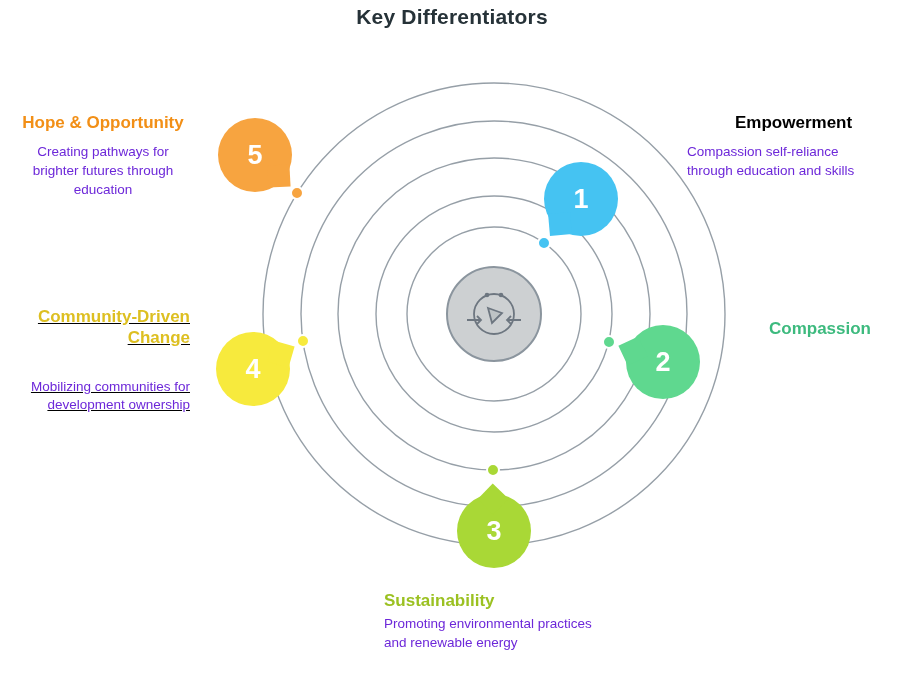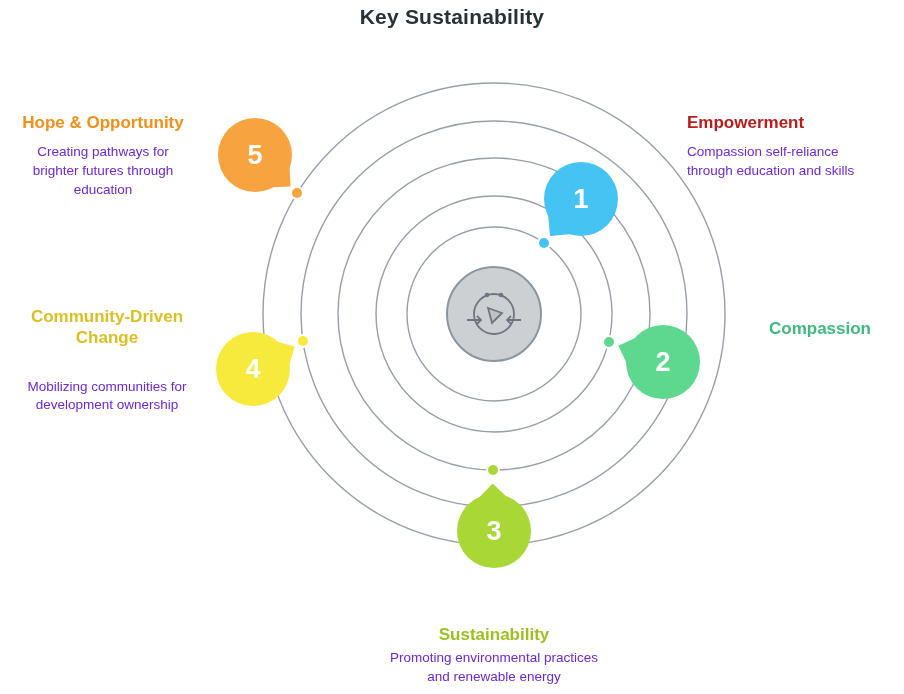--- a/index.html
+++ b/index.html
@@ -34,30 +34,30 @@
   .b4 .tail { left:54px; top:11px; transform:rotate(286deg); }
   .b5 { left:218px; top:118px; }
   .b5 .tail { left:50px; top:47px; transform:rotate(-3deg); }
 
   .label { position:absolute; }
   .label h3 { font-size:17px; font-weight:700; line-height:1.25; }
   .label p  { margin-top:10px; font-size:13.5px; line-height:1.4; color:#6d28d9; }
 
   .l1 { left:687px; top:112px; width:180px; text-align:left; }
   .l2 { left:732px; top:318px; width:176px; text-align:center; }
-  .l3 { left:384px; top:624px; width:220px; text-align:center; }
+  .l3 { left:384px; top:590px; width:220px; text-align:left; }
   .l3 p { margin-top:4px; }
-  .l4 { left:24px;  top:306px; width:166px; text-align:center; }
+  .l4 { left:24px;  top:306px; width:166px; text-align:right;text-decoration:underline; }
   .l4 p { margin-top:29px; }
   .l5 { left:14px;  top:112px; width:178px; text-align:center; }
 </style>
 </head>
 <body>
 
-<div class="title" style="color: rgb(38, 50, 56);">Key Sustainability</div>
+<div class="title" style="color: rgb(38, 50, 56);">Key Differentiators</div>
 
 <svg class="spiral" width="904" height="694" viewBox="0 0 904 694">
   <g fill="none" stroke-width="1.4" opacity="0.9" style="stroke: rgb(139, 149, 158);">
     <circle cx="494" cy="314" r="87"></circle>
     <circle cx="494" cy="314" r="118"></circle>
     <circle cx="494" cy="314" r="156"></circle>
     <circle cx="494" cy="314" r="193"></circle>
     <circle cx="494" cy="314" r="231"></circle>
   </g>
 
@@ -97,21 +97,21 @@
 <div class="bubble b4" style="background-color: rgb(247, 234, 61);">
   <span class="tail" style="background-color: rgb(247, 234, 61);"></span>
   <span class="num">4</span>
 </div>
 <div class="bubble b5" style="background-color: rgb(247, 164, 64);">
   <span class="tail" style="background-color: rgb(247, 164, 64);"></span>
   <span class="num">5</span>
 </div>
 
 <div class="label l1">
-  <h3 style="color: #b91c1c;">Empowerment</h3>
+  <h3 style="color: #000000; margin-left: 48px;">Empowerment</h3>
   <p>Compassion self-reliance through education and skills</p>
 </div>
 <div class="label l2">
   <h3 style="color: rgb(61, 186, 126);">Compassion</h3>
 </div>
 <div class="label l3">
   <h3 style="color: rgb(155, 193, 33);">Sustainability</h3>
   <p>Promoting environmental practices and renewable energy</p>
 </div>
 <div class="label l4">

